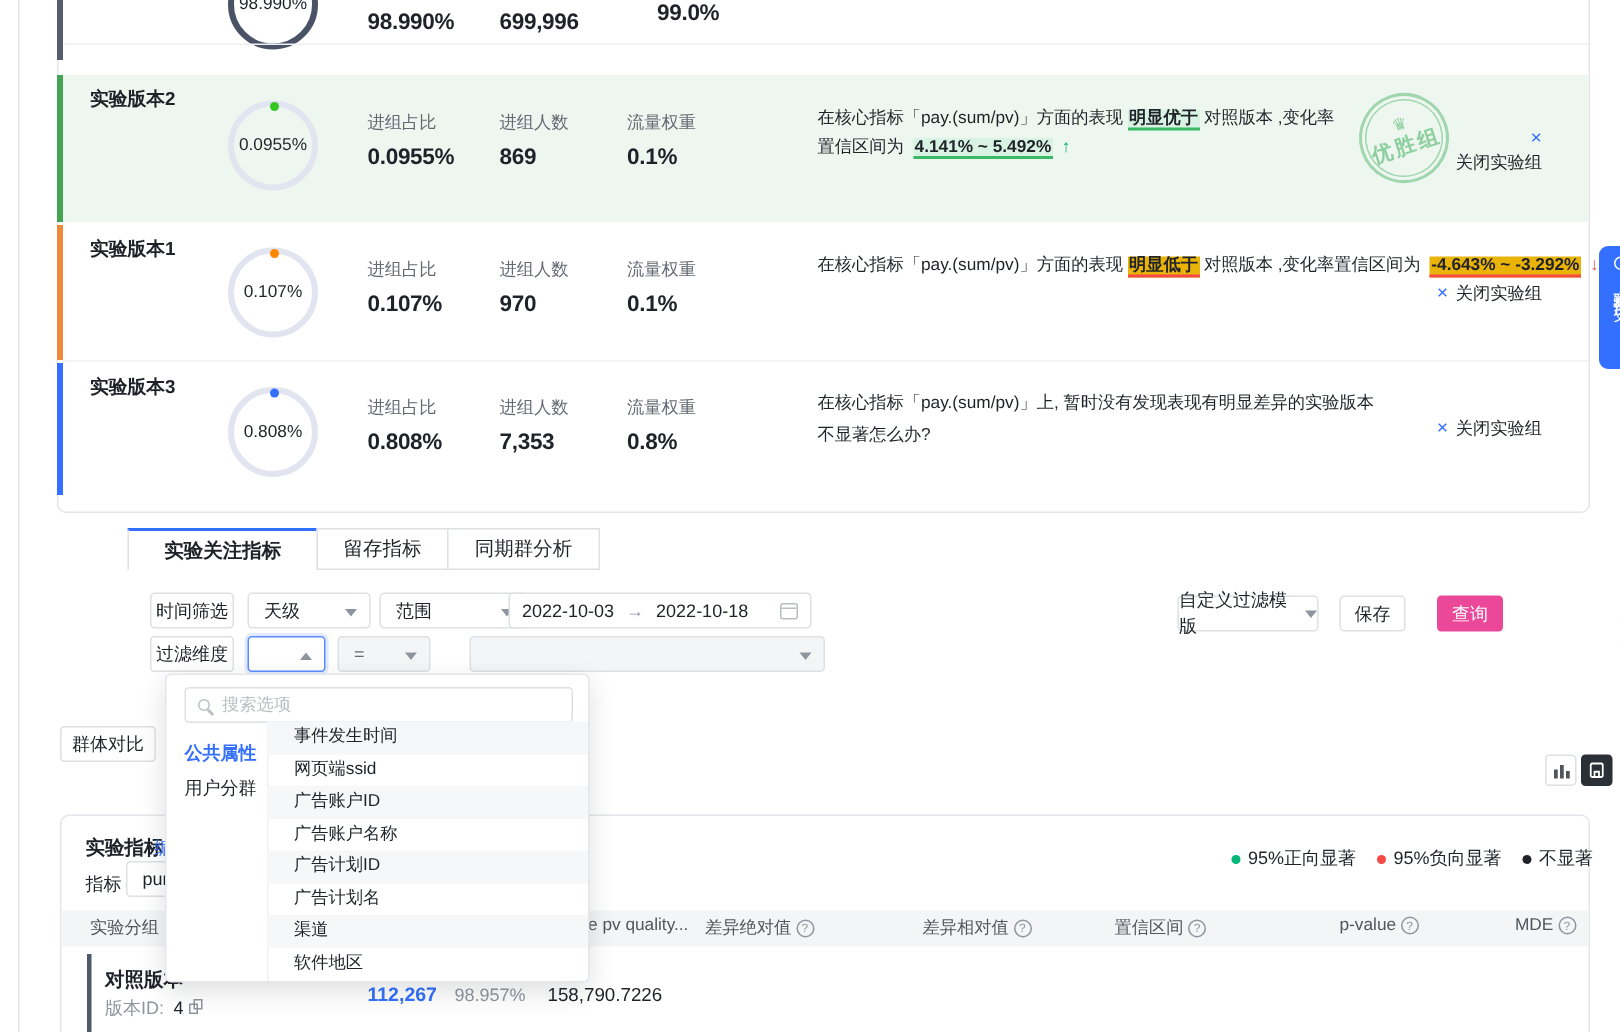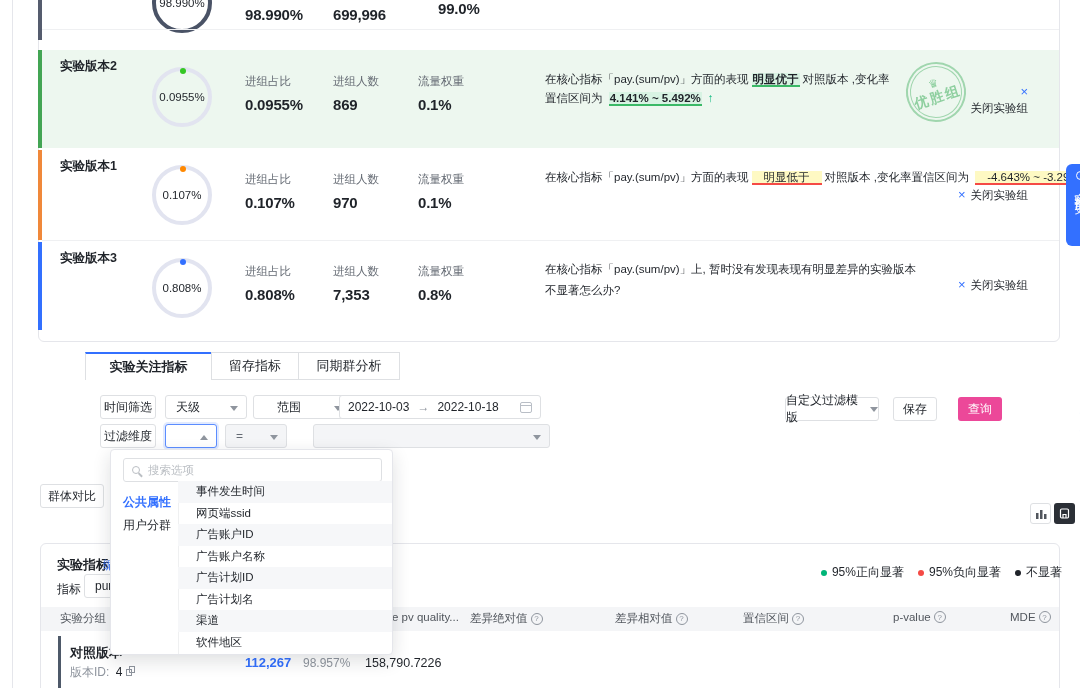--- a/index.html
+++ b/index.html
@@ -19,21 +19,21 @@
   .upper-card{position:absolute;left:38px;top:-8px;width:1022px;height:350px;border:1px solid #e5e6eb;border-radius:6px;box-sizing:border-box;background:#fff;}
   .rowbar{position:absolute;left:38px;width:4px;}
   .row-bg-green{position:absolute;left:42px;top:50px;width:1017px;height:98px;background:#edf7ef;}
   .vname{position:absolute;font-size:12.5px;font-weight:bold;color:#1f2329;}
   .gauge{position:absolute;width:60px;height:60px;border:4px solid #e2e4f0;border-radius:50%;box-sizing:border-box;display:flex;align-items:center;justify-content:center;font-size:11.5px;color:#1f2329;background:#fff0;}
   .gauge .dot{position:absolute;width:6px;height:6px;border-radius:50%;top:-3px;left:24px;}
   .col-label{position:absolute;font-size:11.5px;color:#646a73;}
   .col-value{position:absolute;font-size:15px;font-weight:bold;color:#1f2329;letter-spacing:-0.2px;}
   .desc{position:absolute;font-size:11.5px;color:#1f2329;line-height:19px;}
   .hl-pos{background:#d8f3e3;border-bottom:2px solid #3bb967;font-weight:bold;padding:0 1px;margin:0 3px;}
-  .hl-neg{background:#fef9c3;border-bottom:2px solid #f54a45;font-weight:normal;padding:0 12px;margin:0 3px;white-space:nowrap;}
+  .hl-neg{background:#eab308;border-bottom:2px solid #f54a45;font-weight:bold;padding:0 1px;margin:0 3px;white-space:nowrap;}
   .arrow-up{color:#00b578;font-weight:bold;margin-left:3px;}
   .arrow-down{color:#f54a45;font-weight:bold;margin-left:3px;}
   .close-x{position:absolute;color:#3370ff;font-size:13px;cursor:pointer;}
   .close-line{position:absolute;font-size:11.5px;color:#1f2329;white-space:nowrap;}
   .close-line .x{color:#3370ff;margin-right:5px;font-size:13px;}
   .stamp{position:absolute;left:906px;top:62px;width:60px;height:60px;border:2px solid #a0d6ae;border-radius:50%;transform:rotate(-18deg);color:#8ecf9f;display:flex;flex-direction:column;align-items:center;justify-content:center;box-sizing:border-box;}
   .stamp::before{content:"";position:absolute;inset:2px;border:1px solid #a0d6ae;border-radius:50%;}
   .stamp .crown{font-size:11px;line-height:11px;}
   .stamp .stxt{font-size:14px;font-weight:bold;letter-spacing:2px;}
 
@@ -175,21 +175,21 @@
 
 <div class="tab active" style="left:85px;width:127px;">实验关注指标</div>
 <div class="tab" style="left:211px;width:88px;">留存指标</div>
 <div class="tab" style="left:298px;width:102px;">同期群分析</div>
 
 <div class="ctl center" style="left:100px;top:395px;width:56px;">时间筛选</div>
 <div class="ctl" style="left:165px;top:395px;width:82px;padding-left:10px;">
   <span>天级</span>
   <span class="chev"></span>
 </div>
-<div class="ctl" style="left:253px;top:395px;width:98px;padding-left:23px;font-family:Liberation Serif, serif;">
+<div class="ctl" style="left:253px;top:395px;width:98px;padding-left:10px;font-family:Liberation Serif, serif;">
   <span>范围</span>
   <span class="chev"></span>
 </div>
 <div class="ctl" style="left:339px;top:395px;width:202px;padding:0 8px;gap:8px;">
   <span>2022-10-03</span>
   <span style="color:#8f959e;">→</span>
   <span>2022-10-18</span>
   <span class="cal" style="margin-left:auto;"></span>
 </div>
 

